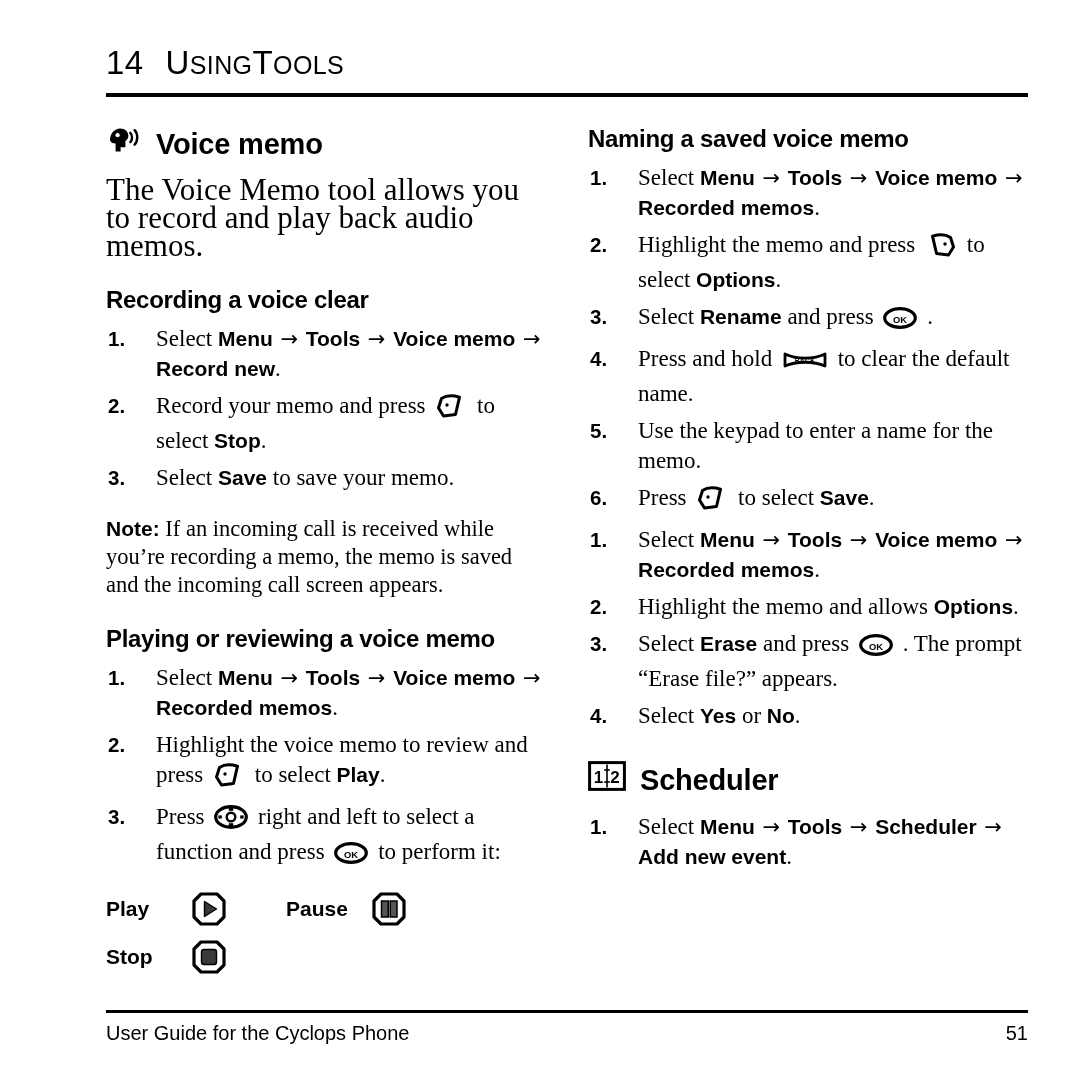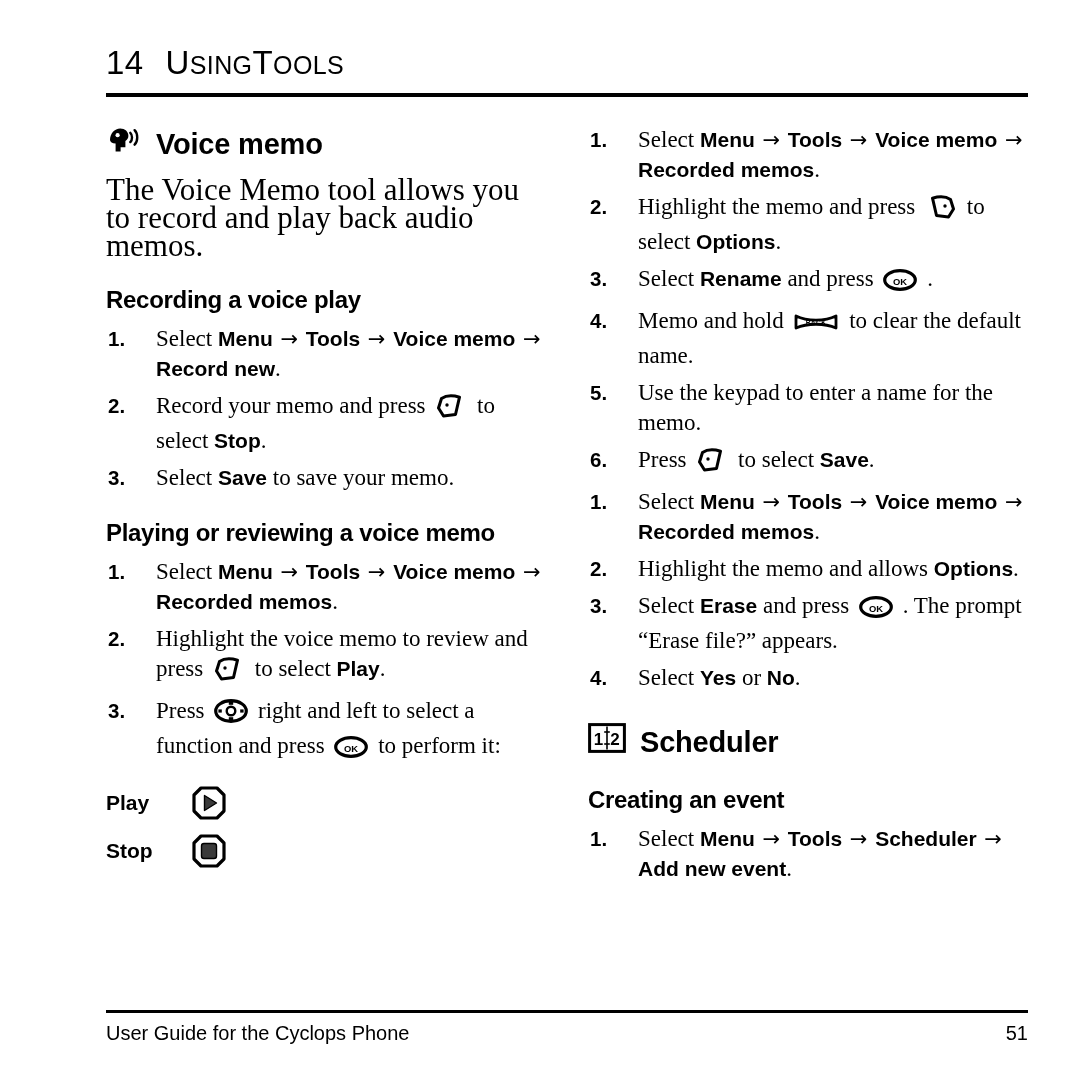--- a/index.html
+++ b/index.html
@@ -215,30 +215,34 @@
           <circle cx="11.6" cy="10.2" r="2.1" fill="#fff"></circle>
           <path d="M24.3 7.8 C26.6 10.1 26.6 14.6 24.3 17.1" stroke="#000" stroke-width="2.4" fill="none" stroke-linecap="round"></path>
           <path d="M28.6 5.2 C32.1 8.7 32.1 16.2 28.6 19.7" stroke="#000" stroke-width="2.4" fill="none" stroke-linecap="round"></path>
         </svg>
       </span>
       <span class="h1-text">Voice memo</span>
     </div>
 
     <p class="intro">The Voice Memo tool allows you to record and play back audio memos.</p>
 
-    <div class="h2">Recording a voice play</div>
+    <div class="h2">Recording a voice clear</div>
     <ol class="steps">
         <li><span class="num">1.</span><span>Select </span><span class="ui">Menu</span><span class="arrow"> → </span><span class="ui">Tools</span><span class="arrow"> → </span><span class="ui">Voice memo</span><span class="arrow"> → </span><span class="ui">Record new</span><span>.</span></li>
         <li><span class="num">2.</span><span>Record your memo and press </span><span class="key"><svg width="32" height="24" viewBox="0 0 32 24">
       <path d="M6.5 4.5 C12 0.8 19 1.6 24.5 3.2 L20.5 20.5 L8.5 22 L3.5 14 Z" fill="#fff" stroke="#000" stroke-width="3" stroke-linejoin="round"></path>
       <circle cx="12" cy="11" r="1.7" fill="#000"></circle>
     </svg></span><span> to select </span><span class="ui">Stop</span><span>.</span></li>
         <li><span class="num">3.</span><span>Select </span><span class="ui">Save</span><span> to save your memo.</span></li>
       </ol>
 
+    <p class="note">
+      <b>Note:</b>
+      <span>If an incoming call is received while you’re recording a memo, the memo is saved and the incoming call screen appears.</span>
+    </p>
 
     <div class="h2">Playing or reviewing a voice memo</div>
     <ol class="steps">
         <li><span class="num">1.</span><span>Select </span><span class="ui">Menu</span><span class="arrow"> → </span><span class="ui">Tools</span><span class="arrow"> → </span><span class="ui">Voice memo</span><span class="arrow"> → </span><span class="ui">Recorded memos</span><span>.</span></li>
         <li><span class="num">2.</span><span>Highlight the voice memo to review and press </span><span class="key"><svg width="32" height="24" viewBox="0 0 32 24">
       <path d="M6.5 4.5 C12 0.8 19 1.6 24.5 3.2 L20.5 20.5 L8.5 22 L3.5 14 Z" fill="#fff" stroke="#000" stroke-width="3" stroke-linejoin="round"></path>
       <circle cx="12" cy="11" r="1.7" fill="#000"></circle>
     </svg></span><span> to select </span><span class="ui">Play</span><span>.</span></li>
         <li><span class="num">3.</span><span>Press </span><span class="key"><svg width="34" height="24" viewBox="0 0 34 24">
       <ellipse cx="17" cy="12" rx="15.3" ry="10.3" fill="#fff" stroke="#000" stroke-width="3.2"></ellipse>
@@ -257,49 +261,60 @@
       <div class="media-row">
         <div class="media-cell">
           <span class="media-label">Play</span>
           <span class="media-icon">
             <svg width="34" height="34" viewBox="0 0 34 34" aria-hidden="true">
               <path d="M9 2 H25 L32 9 V25 L25 32 H9 L2 25 V9 Z" fill="#fff" stroke="#000" stroke-width="3.2" stroke-linejoin="round"></path>
               <path d="M12.5 9.5 L24.5 17 L12.5 24.5 Z" fill="#3a3a3a" stroke="#000" stroke-width="1.4" stroke-linejoin="round"></path>
             </svg>
           </span>
         </div>
+        <div class="media-cell">
+          <span class="media-label">Pause</span>
+          <span class="media-icon">
+            <svg width="34" height="34" viewBox="0 0 34 34" aria-hidden="true">
+              <path d="M9 2 H25 L32 9 V25 L25 32 H9 L2 25 V9 Z" fill="#fff" stroke="#000" stroke-width="3.2" stroke-linejoin="round"></path>
+              <rect x="9.5" y="9" width="6.8" height="16" fill="#555" stroke="#000" stroke-width="1.5"></rect>
+              <rect x="18.2" y="9" width="6.8" height="16" fill="#555" stroke="#000" stroke-width="1.5"></rect>
+            </svg>
+          </span>
+        </div>
       </div>
       <div class="media-row">
         <div class="media-cell">
           <span class="media-label">Stop</span>
           <span class="media-icon">
             <svg width="34" height="34" viewBox="0 0 34 34" aria-hidden="true">
               <path d="M9 2 H25 L32 9 V25 L25 32 H9 L2 25 V9 Z" fill="#fff" stroke="#000" stroke-width="3.2" stroke-linejoin="round"></path>
               <rect x="9.5" y="9.5" width="15" height="15" rx="2.5" fill="#3a3a3a" stroke="#000" stroke-width="1.4"></rect>
             </svg>
           </span>
         </div>
       </div>
     </div>
 
   </div>
 
   <div class="col col-right">
 
+    <div class="h2" style="margin-top:0;">Naming a saved voice memo</div>
     <ol class="steps">
         <li><span class="num">1.</span><span>Select </span><span class="ui">Menu</span><span class="arrow"> → </span><span class="ui">Tools</span><span class="arrow"> → </span><span class="ui">Voice memo</span><span class="arrow"> → </span><span class="ui">Recorded memos</span><span>.</span></li>
         <li><span class="num">2.</span><span>Highlight the memo and press </span><span class="key"><svg width="32" height="24" viewBox="0 0 32 24">
       <path d="M25.5 4.5 C20 0.8 13 1.6 7.5 3.2 L11.5 20.5 L23.5 22 L28.5 14 Z" fill="#fff" stroke="#000" stroke-width="3" stroke-linejoin="round"></path>
       <circle cx="20" cy="11" r="1.7" fill="#000"></circle>
     </svg></span><span> to select </span><span class="ui">Options</span><span>.</span></li>
         <li><span class="num">3.</span><span>Select </span><span class="ui">Rename</span><span> and press </span><span class="key"><svg width="34" height="22" viewBox="0 0 34 22">
       <ellipse cx="17" cy="11" rx="15.3" ry="9.3" fill="#fff" stroke="#000" stroke-width="3.2"></ellipse>
       <text x="17" y="15.6" font-family="Liberation Sans, sans-serif" font-size="9.4" font-weight="bold" fill="#000" text-anchor="middle">OK</text>
     </svg></span><span> .</span></li>
-        <li><span class="num">4.</span><span>Memo and hold </span><span class="key"><svg width="46" height="22" viewBox="0 0 46 22">
+        <li><span class="num">4.</span><span>Press and hold </span><span class="key"><svg width="46" height="22" viewBox="0 0 46 22">
       <path d="M3 5 C14 10.5 32 10.5 43 5 L43 17 C32 12 14 12 3 17 Z" fill="#fff" stroke="#000" stroke-width="2.8" stroke-linejoin="round"></path>
       <text x="23" y="14.4" font-family="Liberation Sans, sans-serif" font-size="6.6" font-weight="bold" fill="#000" text-anchor="middle" letter-spacing="0.4">BACK</text>
     </svg></span><span> to clear the default name.</span></li>
         <li><span class="num">5.</span><span>Use the keypad to enter a name for the memo.</span></li>
         <li><span class="num">6.</span><span>Press </span><span class="key"><svg width="32" height="24" viewBox="0 0 32 24">
       <path d="M6.5 4.5 C12 0.8 19 1.6 24.5 3.2 L20.5 20.5 L8.5 22 L3.5 14 Z" fill="#fff" stroke="#000" stroke-width="3" stroke-linejoin="round"></path>
       <circle cx="12" cy="11" r="1.7" fill="#000"></circle>
     </svg></span><span> to select </span><span class="ui">Save</span><span>.</span></li>
       </ol>
 
@@ -320,21 +335,20 @@
           <text x="10.5" y="21.5" font-family="Liberation Sans, sans-serif" font-size="17" font-weight="bold" fill="#000" text-anchor="middle">1</text>
           <text x="27" y="21.5" font-family="Liberation Sans, sans-serif" font-size="17" font-weight="bold" fill="#000" text-anchor="middle">2</text>
           <line x1="19" y1="3.5" x2="19" y2="26.5" stroke="#000" stroke-width="1.6"></line>
           <line x1="16.2" y1="9" x2="21.8" y2="9" stroke="#000" stroke-width="1.6"></line>
           <line x1="16.2" y1="21" x2="21.8" y2="21" stroke="#000" stroke-width="1.6"></line>
         </svg>
       </span>
       <span class="h1-text">Scheduler</span>
     </div>
 
-    <div class="h2">Creating an event</div>
     <ol class="steps">
         <li><span class="num">1.</span><span>Select </span><span class="ui">Menu</span><span class="arrow"> → </span><span class="ui">Tools</span><span class="arrow"> → </span><span class="ui">Scheduler</span><span class="arrow"> → </span><span class="ui">Add new event</span><span>.</span></li>
       </ol>
 
   </div>
 
   <div class="footer-rule"></div>
   <div class="footer">
     <span>User Guide for the Cyclops Phone</span>
     <span>51</span>

